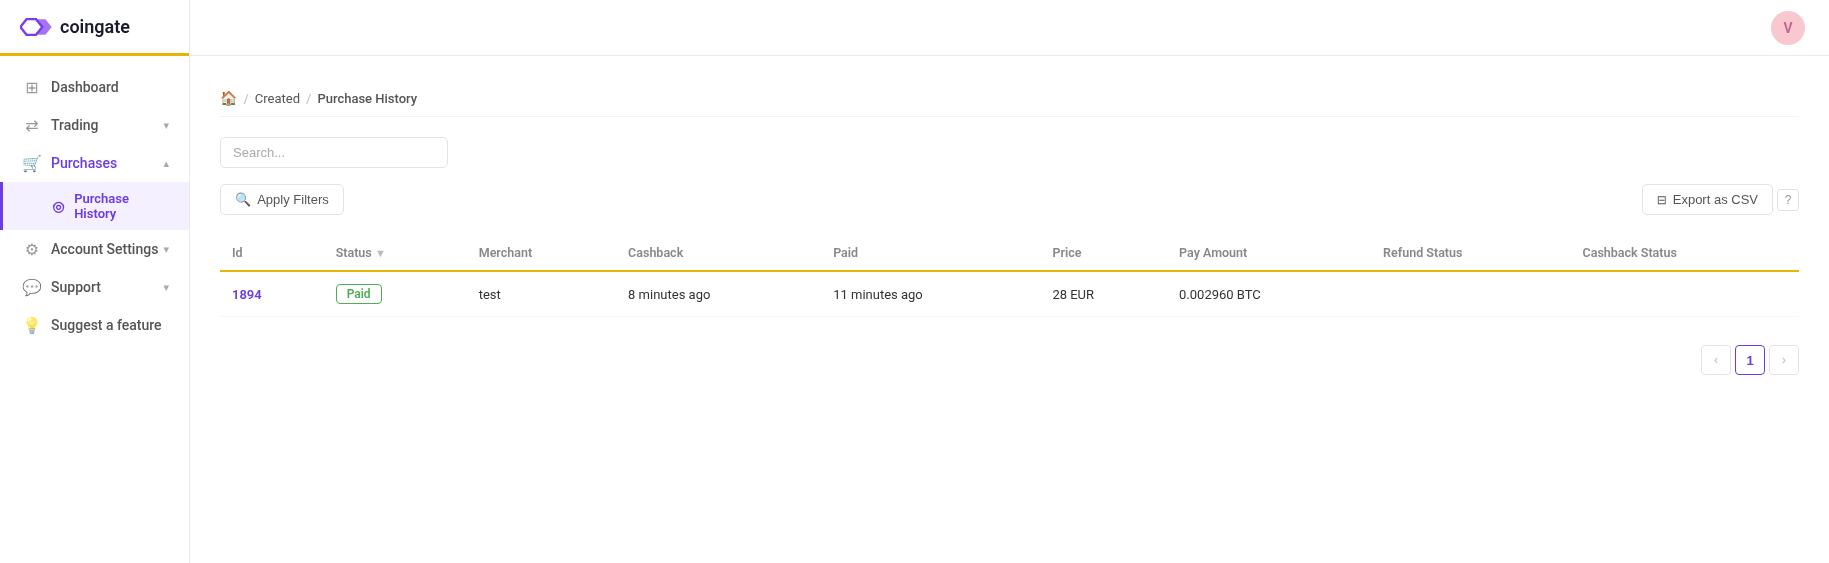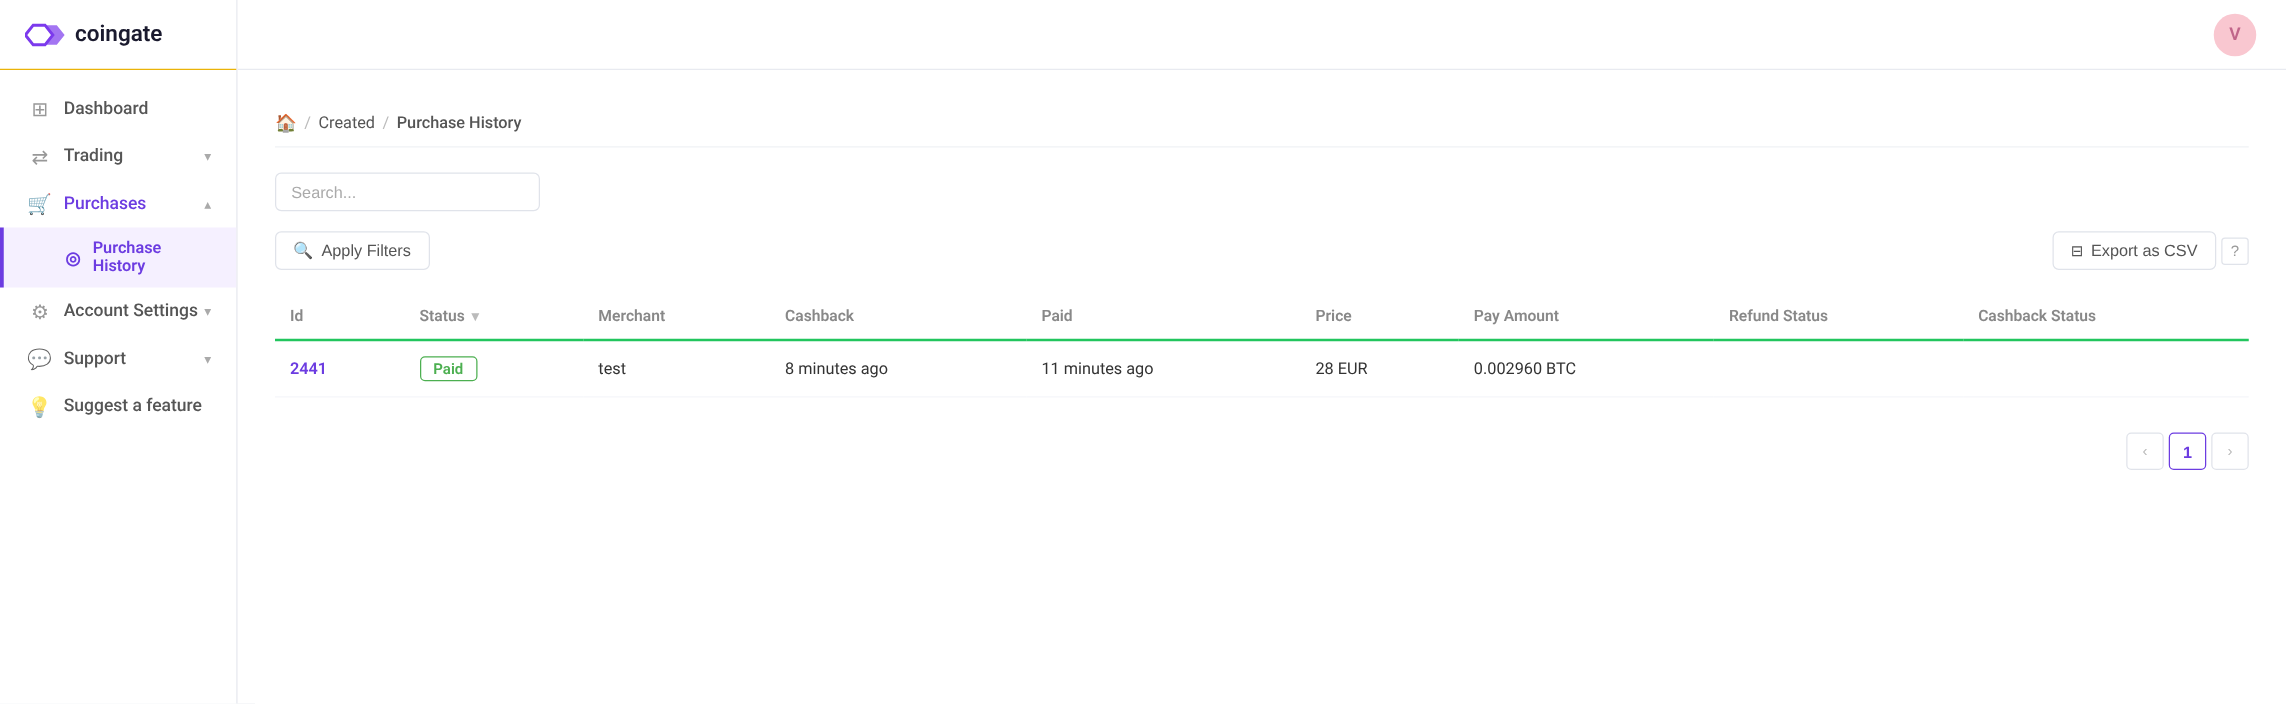--- a/index.html
+++ b/index.html
@@ -13,21 +13,21 @@
       border-right: 1px solid #e8eaf0;
       display: flex;
       flex-direction: column;
       padding-top: 0;
     }
     .sidebar-logo {
       display: flex;
       align-items: center;
       padding: 16px 20px;
       height: 56px;
-      border-bottom: 1px solid #eab308;
+      border-bottom: 3px solid #eab308;
     }
     .logo-icon {
       width: 32px;
       height: 22px;
       margin-right: 8px;
     }
     .logo-text {
       font-size: 18px;
       font-weight: 600;
       color: #1a1a2e;
@@ -157,21 +157,21 @@
     }
 
     
     .filter-bar {
       display: flex;
       align-items: center;
       gap: 12px;
       margin-bottom: 16px;
     }
     .search-input {
-      width: 212px;
+      width: 228px;
       padding: 7px 12px;
       border: 1px solid #e0e3ea;
       border-radius: 5px;
       font-size: 13px;
       color: #444;
       outline: none;
       background: #fff;
     }
     .search-input::placeholder { color: #aaa; }
 
@@ -223,21 +223,21 @@
     }
     .export-group { display: flex; align-items: center; gap: 0; }
 
     
     .orders-table {
       width: 100%;
       border-collapse: collapse;
       font-size: 13px;
     }
     .orders-table thead tr {
-      border-bottom: 2px solid #22c55e;
+      border-bottom: 2px solid #eab308;
     }
     .orders-table th {
       text-align: left;
       padding: 10px 12px;
       color: #888;
       font-weight: 600;
       font-size: 12.5px;
       white-space: nowrap;
     }
     .orders-table td {
@@ -417,21 +417,21 @@
               <span>Refund Status</span>
             </th>
             <th>
               <span>Cashback Status</span>
             </th>
           </tr>
         </thead>
         <tbody>
           <tr>
             <td>
-              <span class="col-id">2441</span>
+              <span class="col-id">1894</span>
             </td>
             <td>
               <span class="badge-paid">Paid</span>
             </td>
             <td>test</td>
             <td>8 minutes ago</td>
             <td>11 minutes ago</td>
             <td>28 EUR</td>
             <td>0.002960 BTC</td>
             <td></td>

